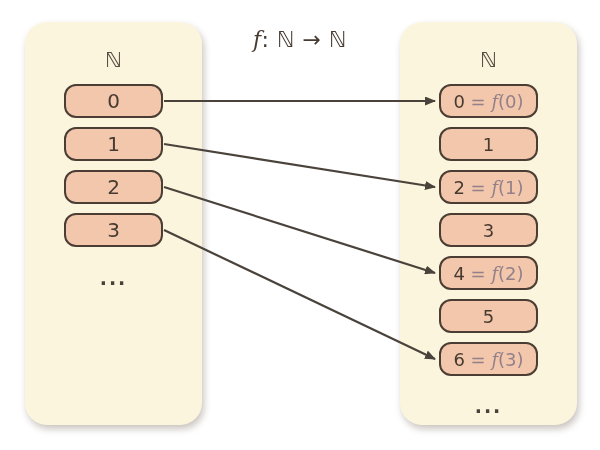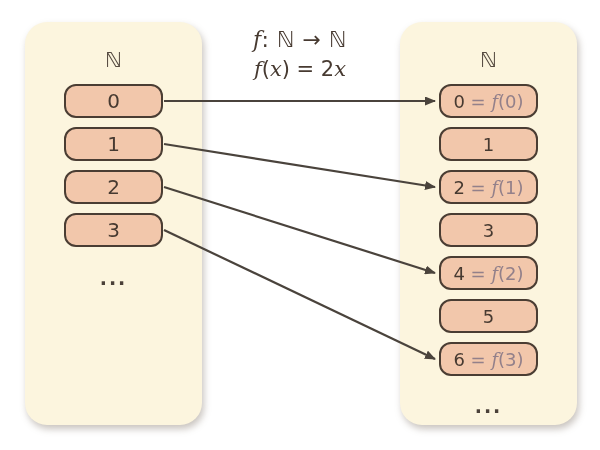--- a/index.html
+++ b/index.html
@@ -93,21 +93,20 @@
     pointer-events: none;
   }
 </style>
 </head>
 <body>
 
 <div class="canvas" id="canvas">
 
   <div class="title">
     <div class="tline1"><span class="it">f</span><span>: ℕ → ℕ</span></div>
-    <div class="tline2"><span class="it">f</span><span>(</span><span class="it">x</span><span>) = 2</span><span class="it">x</span></div>
   </div>
 
   <div class="panel" id="left-panel">
     <div class="set-header">ℕ</div>
     <div class="box" style="top:62px"><span>0</span></div>
     <div class="box" style="top:105px"><span>1</span></div>
     <div class="box" style="top:148px"><span>2</span></div>
     <div class="box" style="top:191px"><span>3</span></div>
     <div class="ellipsis" style="top:244px">...</div>
   </div>

